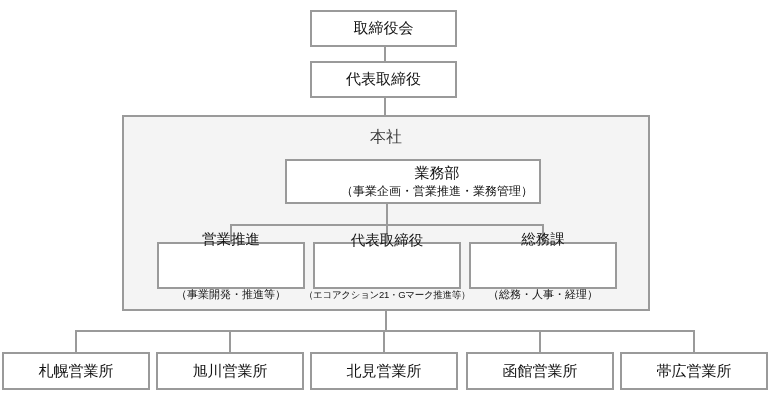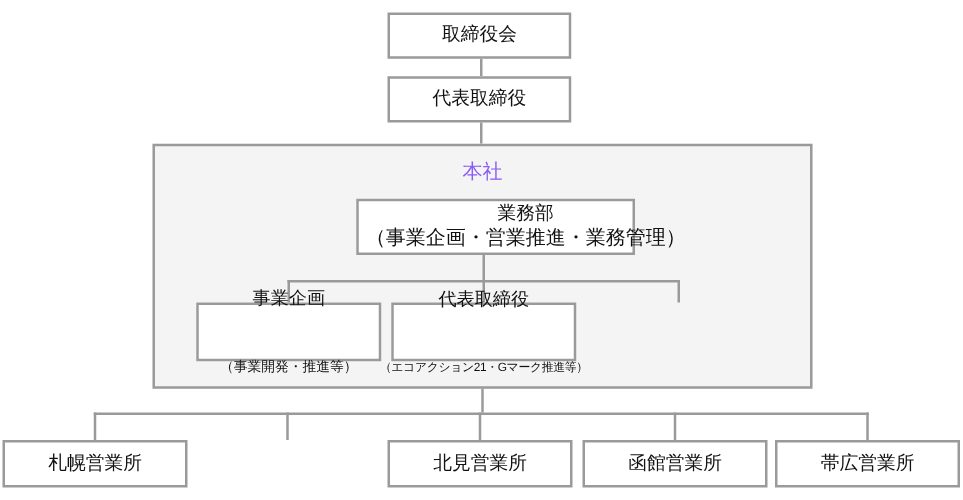--- a/index.html
+++ b/index.html
@@ -21,24 +21,24 @@
   
   .top-box{left:310px;width:147px;height:37px;}
   
   .head-office{
     position:absolute;box-sizing:border-box;
     left:122px;top:115px;width:528px;height:196px;
     border:2px solid #9a9a9a;background:#f4f4f4;
   }
   .head-office-title{
     position:absolute;left:0;top:10px;width:100%;
-    text-align:center;font-size:16px;color:#8b5cf6;
+    text-align:center;font-size:16px;color:#404040;
   }
-  .ops-box{left:161px;top:42px;width:223px;height:45px;padding-left:48px;}
-  .ops-box .sublabel{font-size:16px;}
+  .ops-box{left:161px;top:42px;width:256px;height:45px;padding-left:48px;}
+  .ops-box .sublabel{font-size:12px;}
   .dept-box{top:125px;width:148px;height:47px;}
   .dept-box .label{font-size:14.5px;}
   .dept-box .sublabel{font-size:11px;margin-top:40px;}
   .dept-box.condensed .sublabel{font-size:9.5px;letter-spacing:-0.3px;text-align:center;}
   
   .branch-box{top:352px;width:148px;height:38px;}
   
   .vline,.hline{position:absolute;background:#9a9a9a;}
   .vline{width:2px;}
   .hline{height:2px;}
@@ -68,40 +68,47 @@
       <span class="sublabel">（事業企画・営業推進・業務管理）</span>
     </div>
 
     <div class="vline" style="left:262px;top:87px;height:20px"></div>
     <div class="hline" style="left:106px;top:107px;width:314px"></div>
     <div class="vline" style="left:106px;top:107px;height:18px"></div>
     <div class="vline" style="left:262px;top:107px;height:18px"></div>
     <div class="vline" style="left:418px;top:107px;height:18px"></div>
 
     <div class="box dept-box" style="left:33px">
-      <span class="label">事業企画</span>
+      <span class="label">営業推進</span>
       <span class="sublabel">（事業開発・推進等）</span>
     </div>
     <div class="box dept-box condensed" style="left:189px">
       <span class="label">代表取締役</span>
       <span class="sublabel">（エコアクション21・Gマーク推進等）</span>
+    </div>
+    <div class="box dept-box" style="left:345px">
+      <span class="label">総務課</span>
+      <span class="sublabel">（総務・人事・経理）</span>
     </div>
   </div>
 
   <div class="vline" style="left:385px;top:311px;height:19px"></div>
   <div class="hline" style="left:75px;top:330px;width:620px"></div>
   <div class="vline" style="left:75px;top:330px;height:22px"></div>
   <div class="vline" style="left:229px;top:330px;height:22px"></div>
   <div class="vline" style="left:383px;top:330px;height:22px"></div>
   <div class="vline" style="left:539px;top:330px;height:22px"></div>
   <div class="vline" style="left:693px;top:330px;height:22px"></div>
 
   <div class="box branch-box" style="left:2px">
     <span class="label">札幌営業所</span>
   </div>
+  <div class="box branch-box" style="left:156px">
+    <span class="label">旭川営業所</span>
+  </div>
   <div class="box branch-box" style="left:466px">
     <span class="label">函館営業所</span>
   </div>
   <div class="box branch-box" style="left:310px">
     <span class="label">北見営業所</span>
   </div>
   <div class="box branch-box" style="left:620px">
     <span class="label">帯広営業所</span>
   </div>
 

